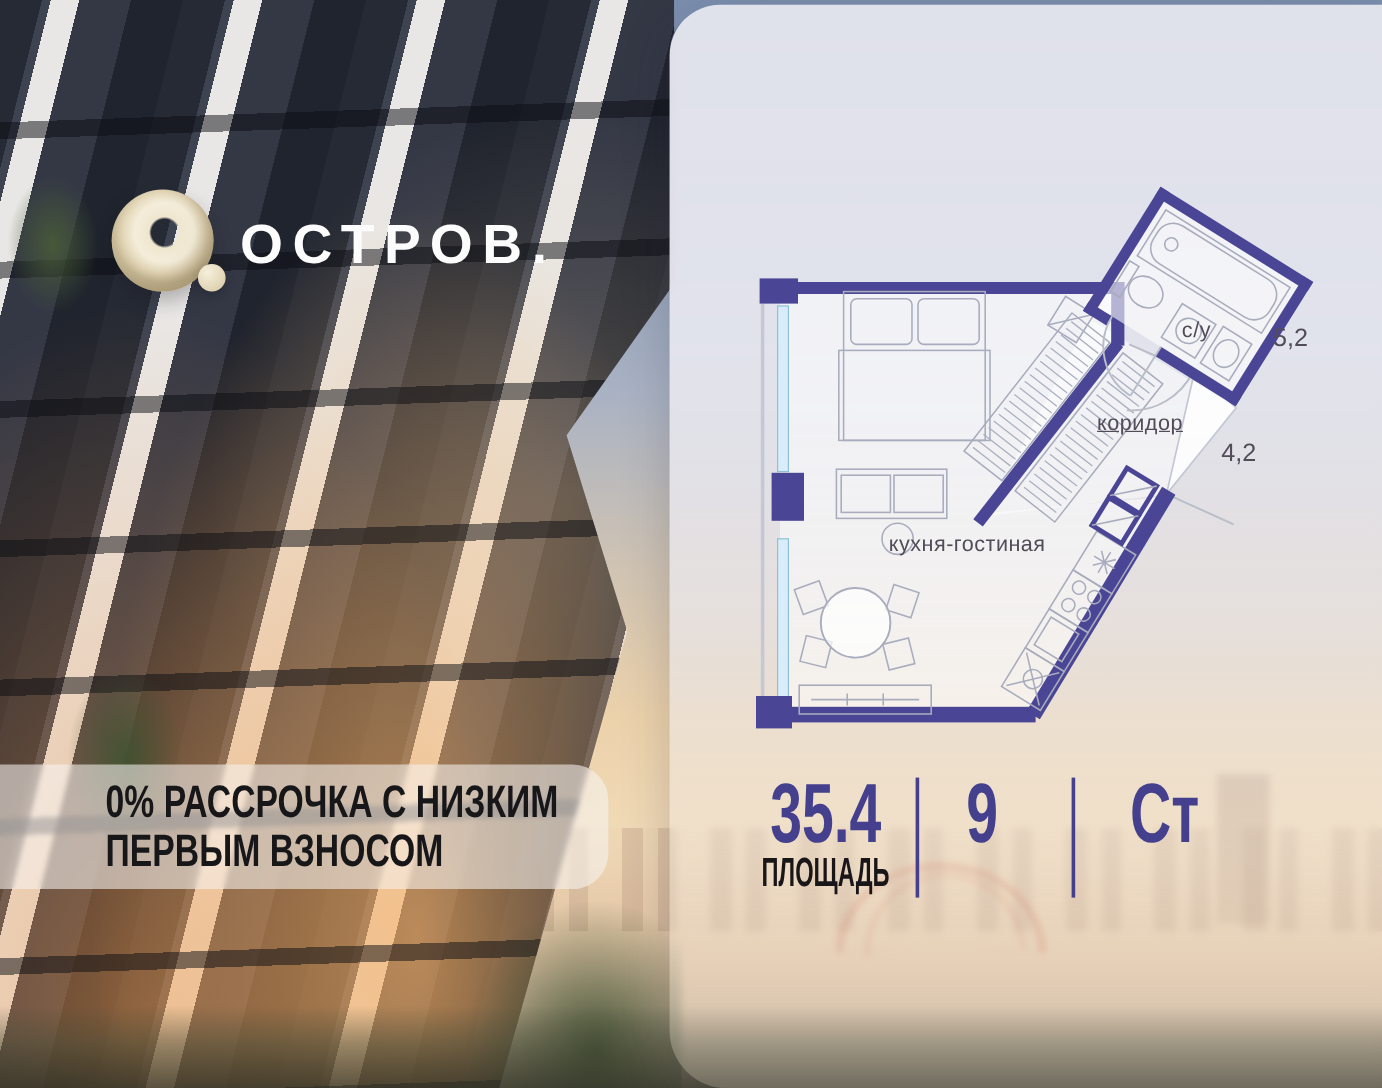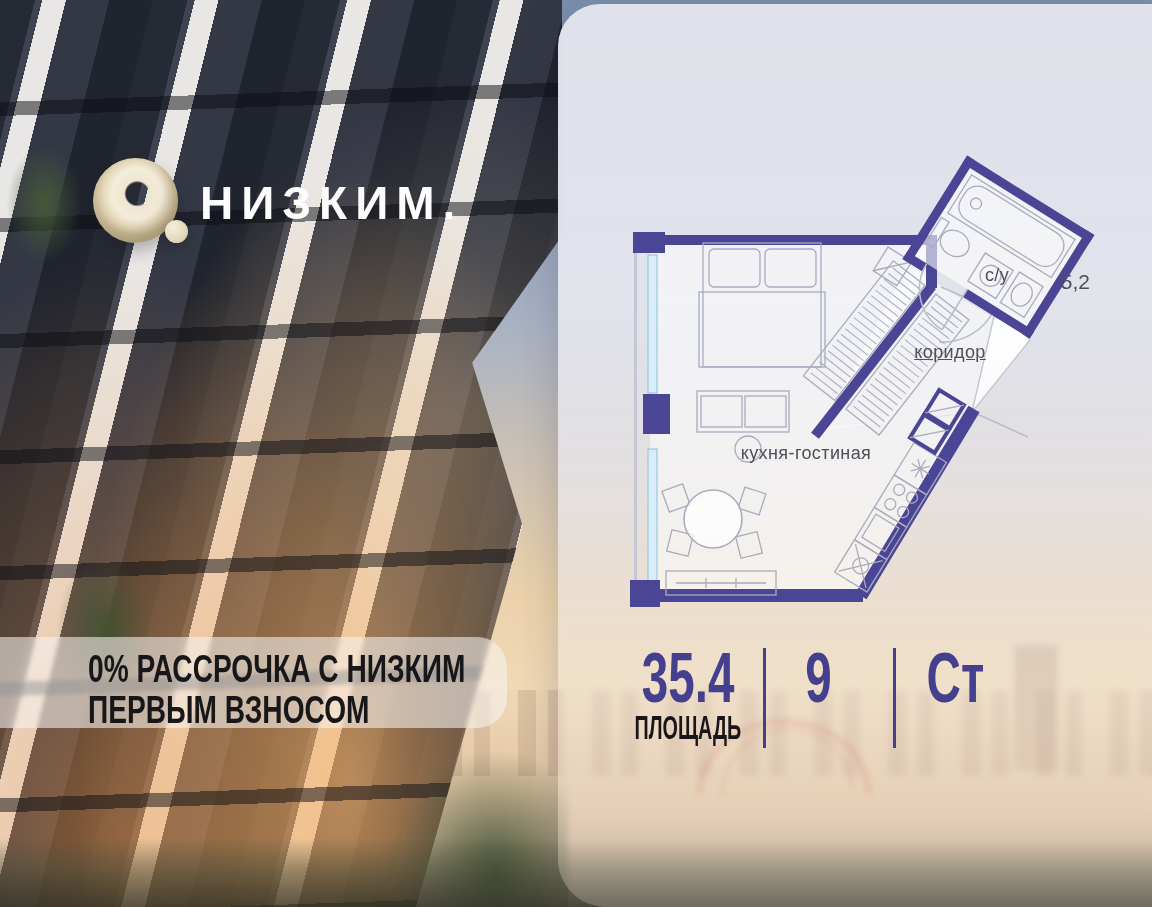--- a/index.html
+++ b/index.html
@@ -51,21 +51,21 @@
     background:radial-gradient(circle at 52% 42%,rgba(0,0,0,0) 0 11px,#efe6cf 13px,#f4edda 25px,
       #e5d9bb 34px,#cfc19e 42px);
     box-shadow:inset -7px -9px 14px rgba(110,92,55,.38),0 8px 16px rgba(20,20,30,.28);}
   .logo-dot{position:absolute;left:165px;top:220px;width:23px;height:23px;border-radius:50%;
     background:radial-gradient(circle at 35% 30%,#f6efdb,#d6c8a4);
     box-shadow:0 4px 8px rgba(20,20,30,.25);}
   .logo-text{position:absolute;left:200px;top:176px;font-size:46px;font-weight:600;
     letter-spacing:8px;color:#fcfcfd;white-space:nowrap;}
 
   
-  .promo{position:absolute;left:0;top:637px;width:507px;height:91px;z-index:6;
+  .promo{position:absolute;left:0;top:637px;width:507px;height:104px;z-index:6;
     background:rgba(246,243,240,.58);border-radius:0 30px 30px 0;
     -webkit-backdrop-filter:blur(2px);backdrop-filter:blur(2px);}
   .promo-text{position:absolute;left:88px;top:12px;color:#17171a;font-weight:700;
     font-size:38px;line-height:41px;white-space:nowrap;}
   .promo-text .cond{display:inline-block;transform:scaleX(.74);transform-origin:left center;}
 
   
   .card{position:absolute;left:558px;top:4px;width:594px;height:903px;z-index:4;
     border-radius:42px 0 0 48px;
     background:linear-gradient(180deg,rgba(226,227,236,.98) 0%,rgba(228,229,237,.96) 32%,
@@ -92,21 +92,21 @@
     font-size:21px;font-weight:500;}
 
   
   .stats{position:absolute;left:0;top:630px;width:564px;height:130px;}
   .stat{position:absolute;width:200px;text-align:center;}
   .stat-value{display:inline-block;font-size:70px;line-height:64px;font-weight:700;
     color:var(--accent,#45408d);transform:scaleX(.68);}
   .stat-label{display:inline-block;font-size:34px;line-height:34px;font-weight:700;
     color:#191619;transform:scaleX(.58);white-space:nowrap;}
   .stat-1{left:30px;top:12px;}
-  .stat-2{left:160px;top:12px;} .stat-3{left:297px;top:12px;}
+  .stat-2{left:160px;top:12px;} .stat-3{left:312px;top:12px;}
   .vdiv{position:absolute;width:2.5px;height:100px;top:14px;background:var(--accent,#45408d);}
   .vdiv-1{left:205px;} .vdiv-2{left:335px;}
   .lab-row{display:block;}
 </style>
 </head>
 <body>
 
 <div class="stage">
 
   <div class="photo">
@@ -118,21 +118,21 @@
     <div class="building"></div>
     <div class="greenery-top"></div>
     <div class="greenery-mid"></div>
     <div class="trees-right"></div>
     <div class="trees-bottom"></div>
   </div>
 
   <div class="logo">
     <div class="logo-ring"></div>
     <div class="logo-dot"></div>
-    <div class="logo-text">НИЗКИМ.</div>
+    <div class="logo-text">ОСТРОВ.</div>
   </div>
 
   <div class="promo">
     <div class="promo-text">
       <span class="cond">0% РАССРОЧКА С НИЗКИМ</span><br>
       <span class="cond">ПЕРВЫМ ВЗНОСОМ</span>
     </div>
   </div>
 
   <div class="card">
@@ -251,20 +251,21 @@
 
       <g>
         <rect class="thin" x="108" y="571" width="110" height="24"></rect>
         <path class="thin" d="M118 583 H208 M148 578 V588 M178 578 V588"></path>
       </g>
     </svg>
 
     <div class="room-label" style="left:344px;top:240px;margin-top:21px;">с/у</div>
     <div class="room-area" style="left:342px;top:266px;">5,2</div>
     <div class="room-label" style="left:297px;top:338px;text-decoration:underline;">коридор</div>
+    <div class="room-area" style="left:299px;top:362px;">4,2</div>
     <div class="room-label" style="left:153px;top:427px;margin-top:12px;">кухня-гостиная</div>
 
     <div class="stats">
       <div class="stat stat-1">
         <span class="stat-value">35.4</span>
         <span class="lab-row"><span class="stat-label">ПЛОЩАДЬ</span></span>
       </div>
       <div class="vdiv vdiv-1"></div>
       <div class="stat stat-2">
         <span class="stat-value">9</span>

